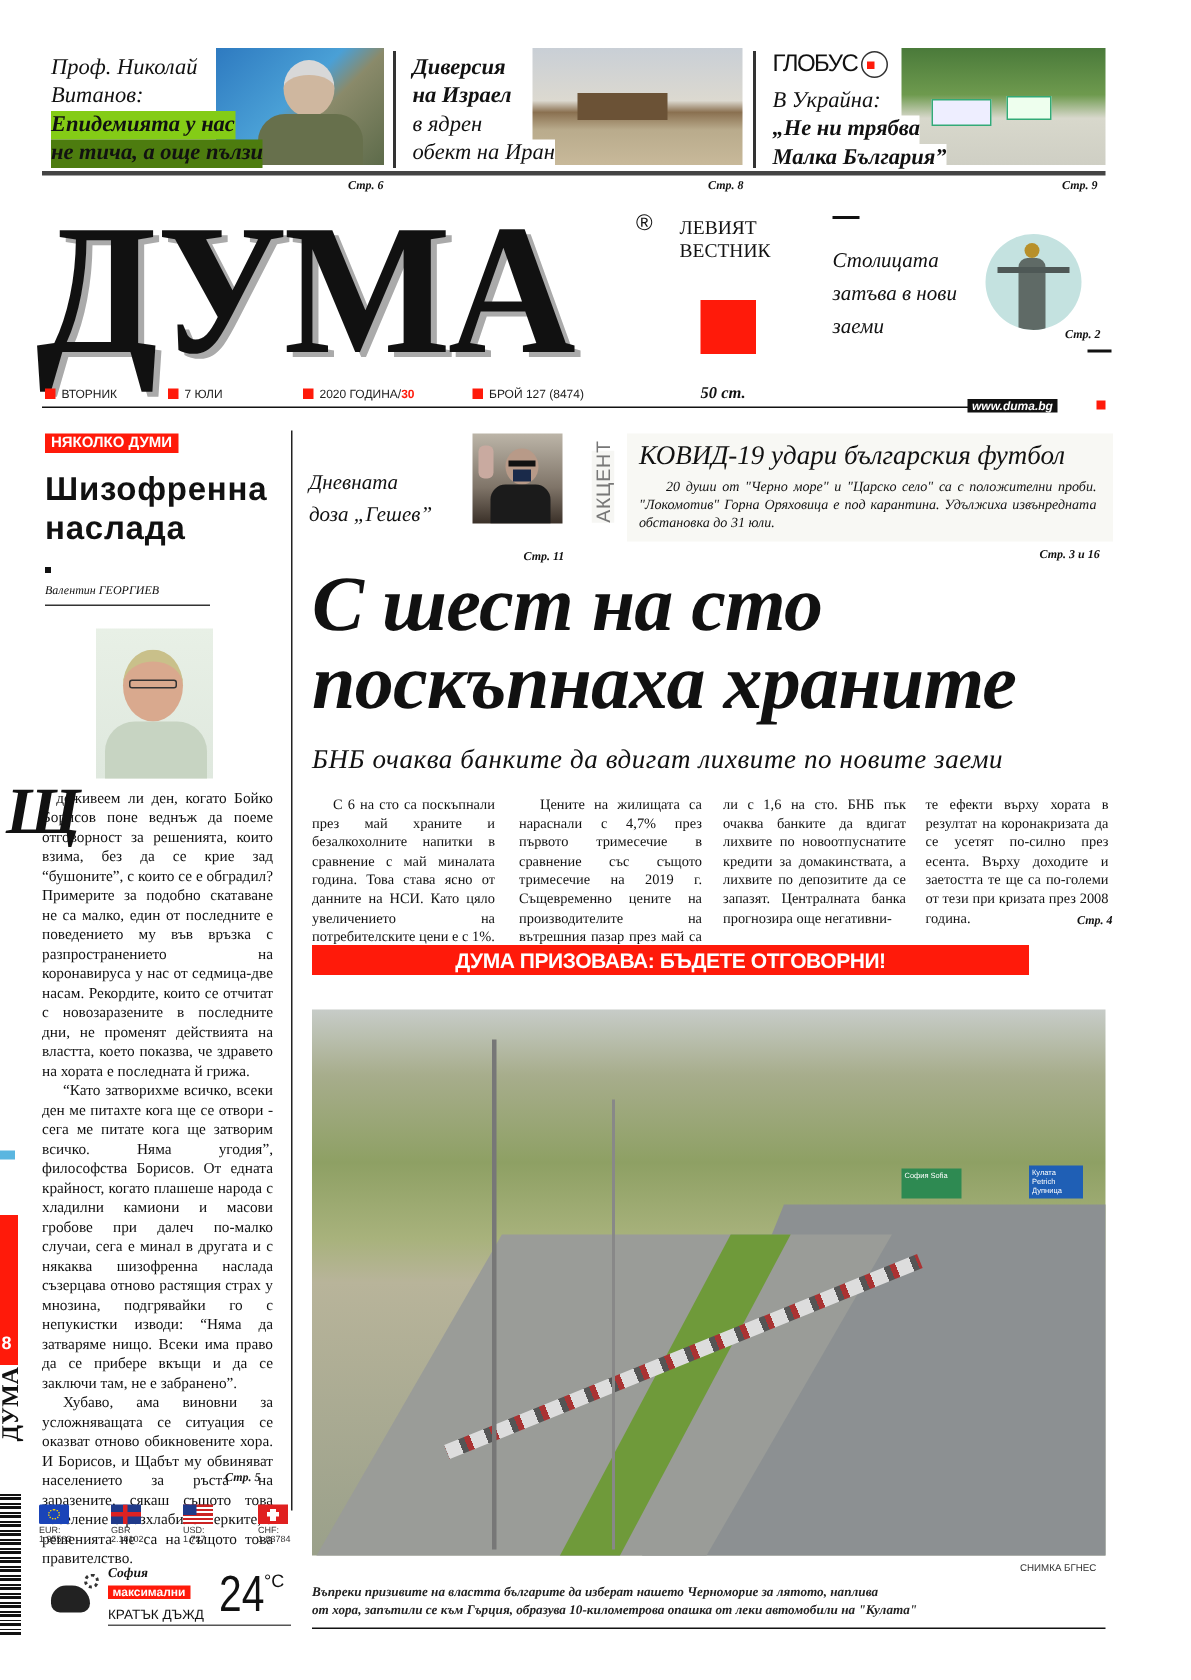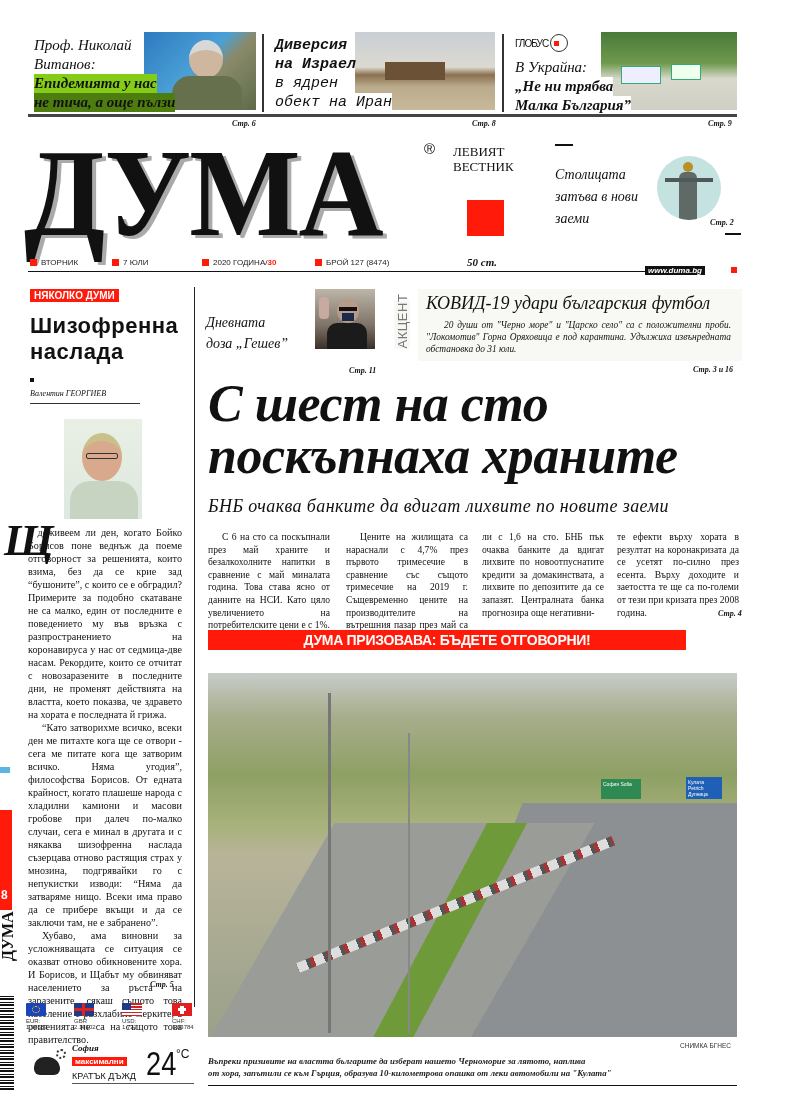--- a/index.html
+++ b/index.html
@@ -41,35 +41,35 @@
     <div>Витанов:</div>
     <div class="b" style="background:#84cc16;display:inline-block;">Епидемията у нас</div>
     <div class="b" style="background:#4d7c0f;display:inline-block;white-space:nowrap;">не тича, а още пълзи</div>
   </div>
 </div>
 <div class="abs vrule" style="left:262px;top:34px;height:78px;"></div>
 <div class="abs" style="left:275px;top:32px;width:230px;height:80px;">
   <div class="abs photo" style="left:80px;top:0;width:140px;height:78px;background:linear-gradient(180deg,#c9cfd6 0%,#dcd9d0 45%,#8a7050 55%,#b9ab8c 70%,#c8b99a 100%);">
     <div class="abs" style="left:30px;top:30px;width:60px;height:18px;background:#6b5236;"></div>
   </div>
-  <div class="abs teaser-text" style="left:0;top:4px;width:160px;font-family:Liberation Mono, monospace;">
+  <div class="abs teaser-text" style="left:0;top:4px;width:160px;">
     <div class="b">Диверсия</div>
     <div class="b">на Израел</div>
     <div>в ядрен</div>
     <div style="background:#fff;display:inline-block;white-space:nowrap;">обект на Иран</div>
   </div>
 </div>
 <div class="abs vrule" style="left:502px;top:34px;height:78px;"></div>
 <div class="abs" style="left:515px;top:32px;width:230px;height:80px;">
   <div class="abs photo" style="left:86px;top:0;width:136px;height:78px;background:linear-gradient(180deg,#4a7a3a 0%,#6e9a4e 40%,#d8d8cc 60%,#cfcfc4 100%);">
     <div class="abs" style="left:20px;top:34px;width:40px;height:18px;background:#eef;border:1px solid #3a7;"></div>
     <div class="abs" style="left:70px;top:32px;width:30px;height:16px;background:#efe;border:1px solid #3a7;"></div>
   </div>
   <div class="abs" style="left:0;top:2px;display:flex;align-items:center;gap:2px;">
-    <span class="sans" style="font-size:10px;letter-spacing:-1px;">ГЛОБУС</span>
+    <span class="sans" style="font-size:16px;letter-spacing:-1px;">ГЛОБУС</span>
     <span style="width:18px;height:18px;border:1px solid #333;border-radius:50%;position:relative;display:inline-block;">
       <span style="position:absolute;left:3px;top:6px;width:5px;height:5px;background:#ff1a0a;"></span>
     </span>
   </div>
   <div class="abs teaser-text" style="left:0;top:26px;width:170px;">
     <div>В Украйна:</div>
     <div class="b" style="background:#fff;display:inline-block;white-space:nowrap;">„Не ни трябва</div>
     <div class="b" style="background:#fff;display:inline-block;white-space:nowrap;">Малка България”</div>
   </div>
 </div>

